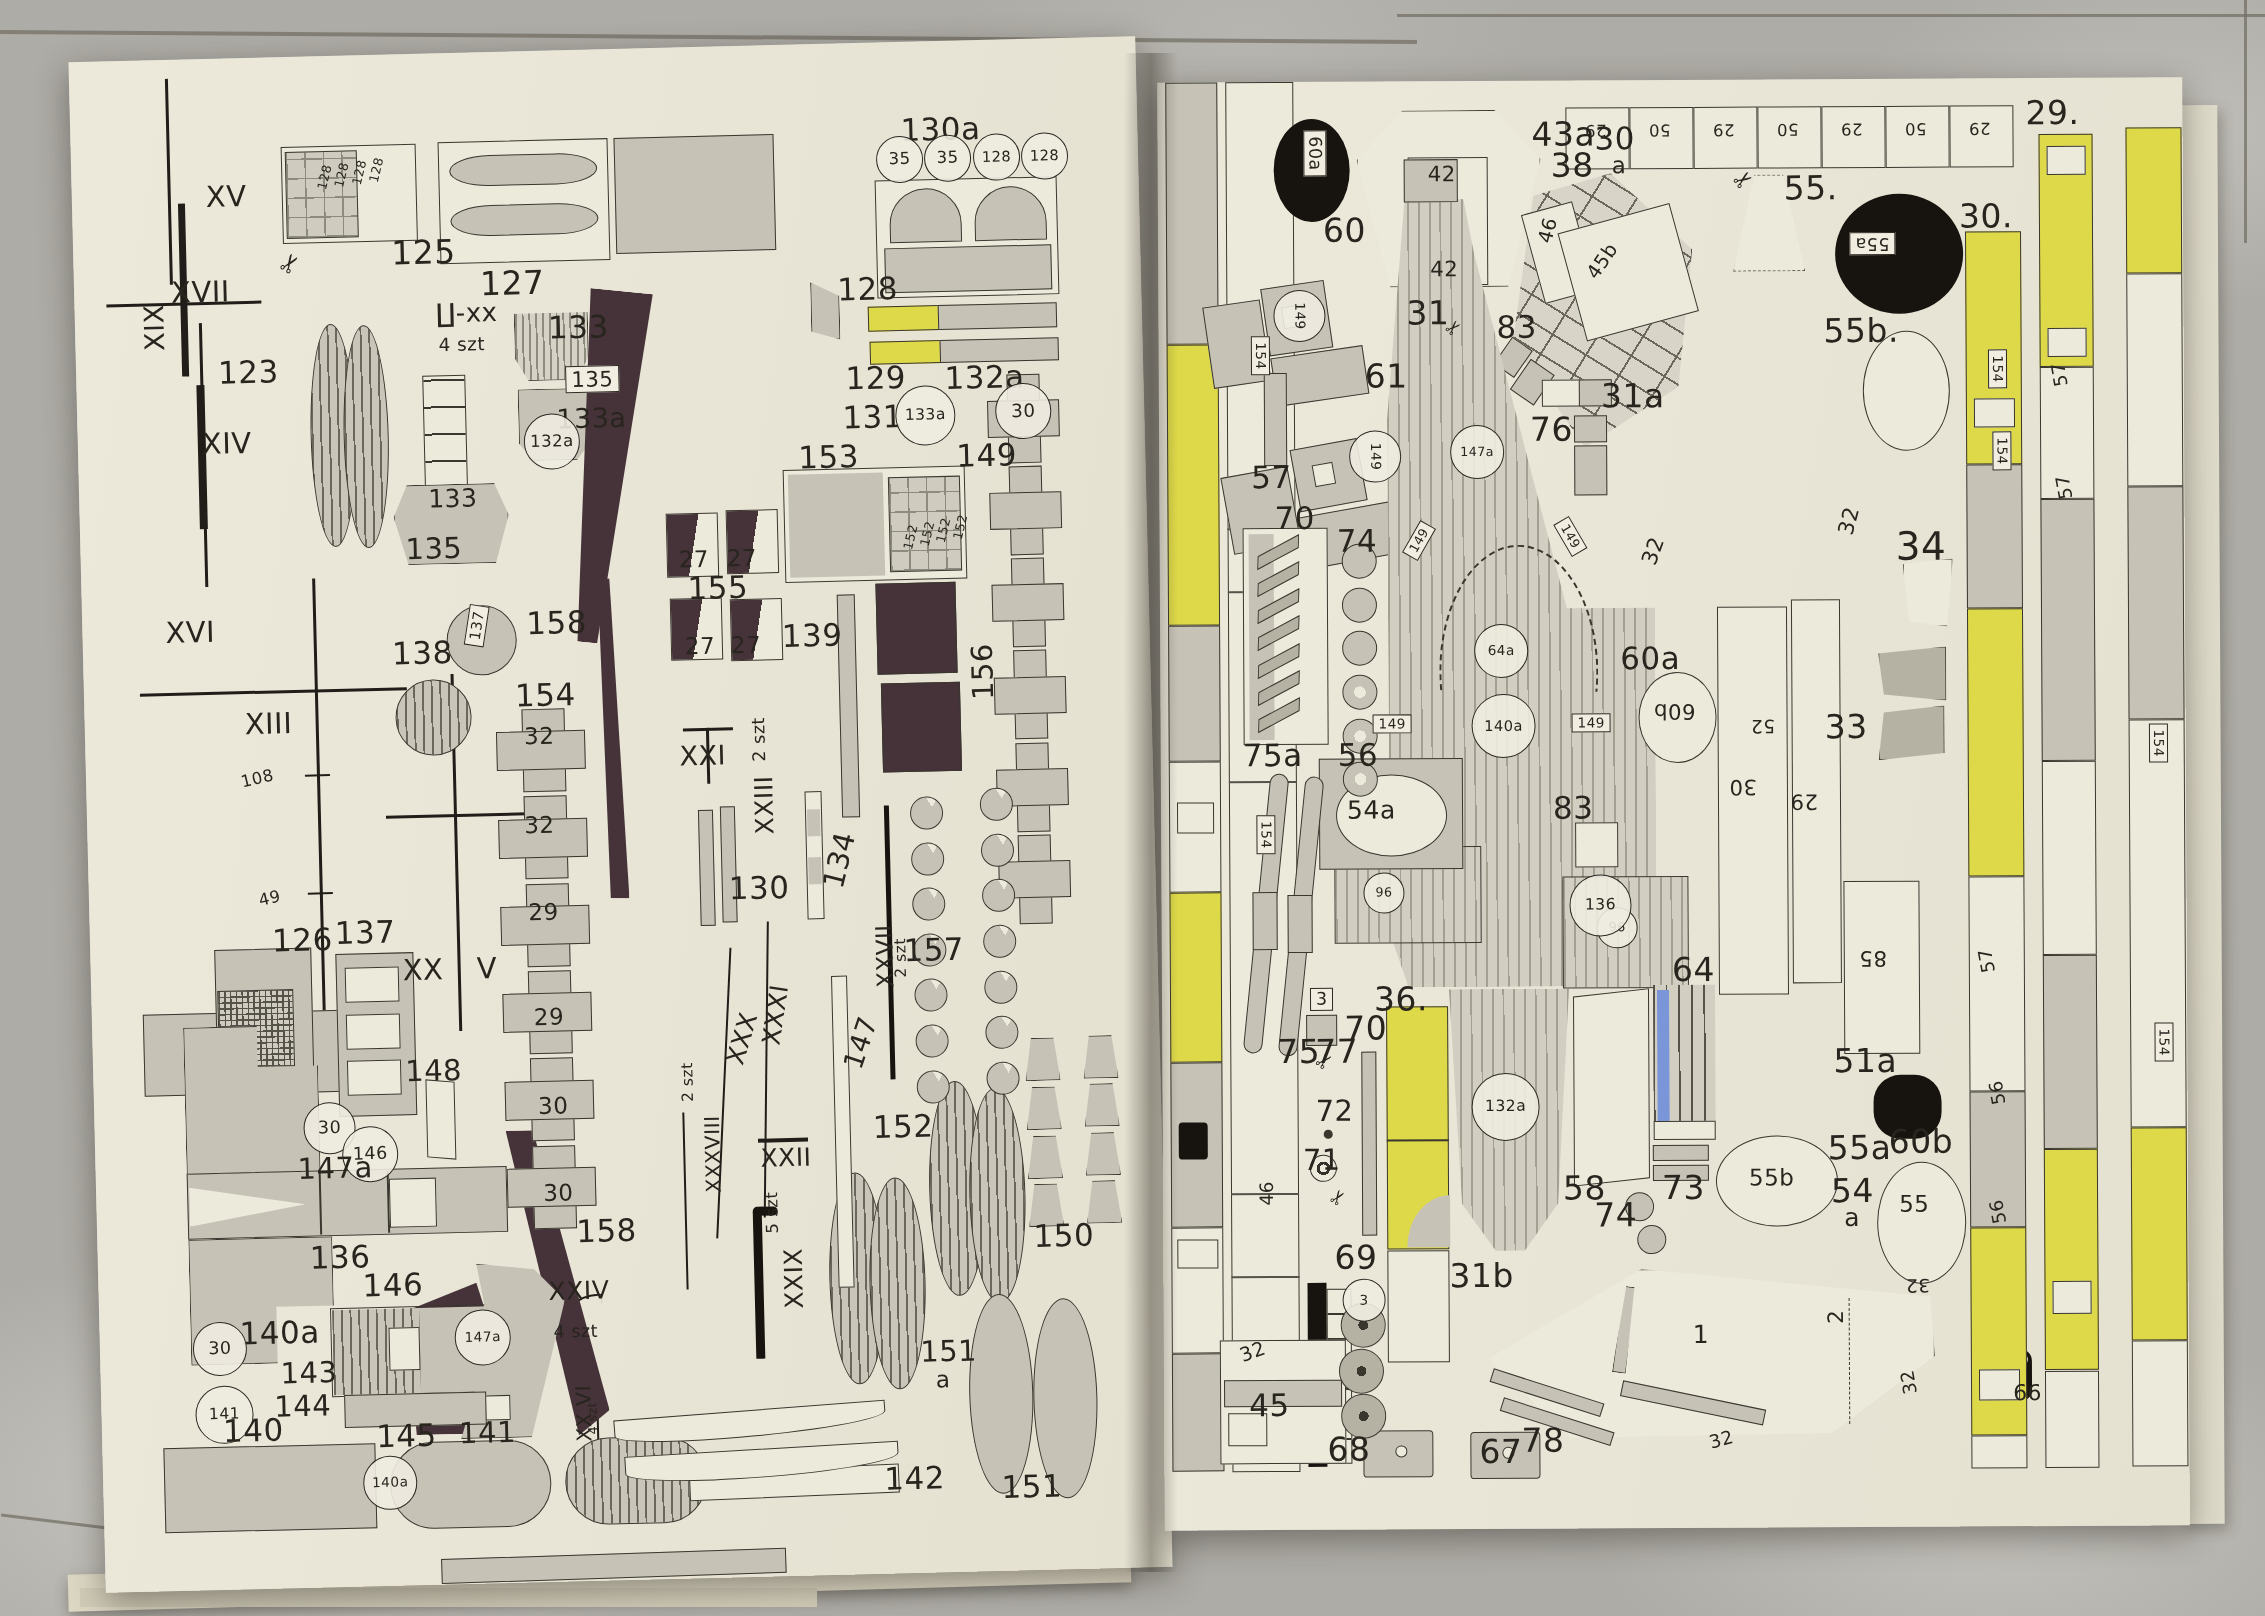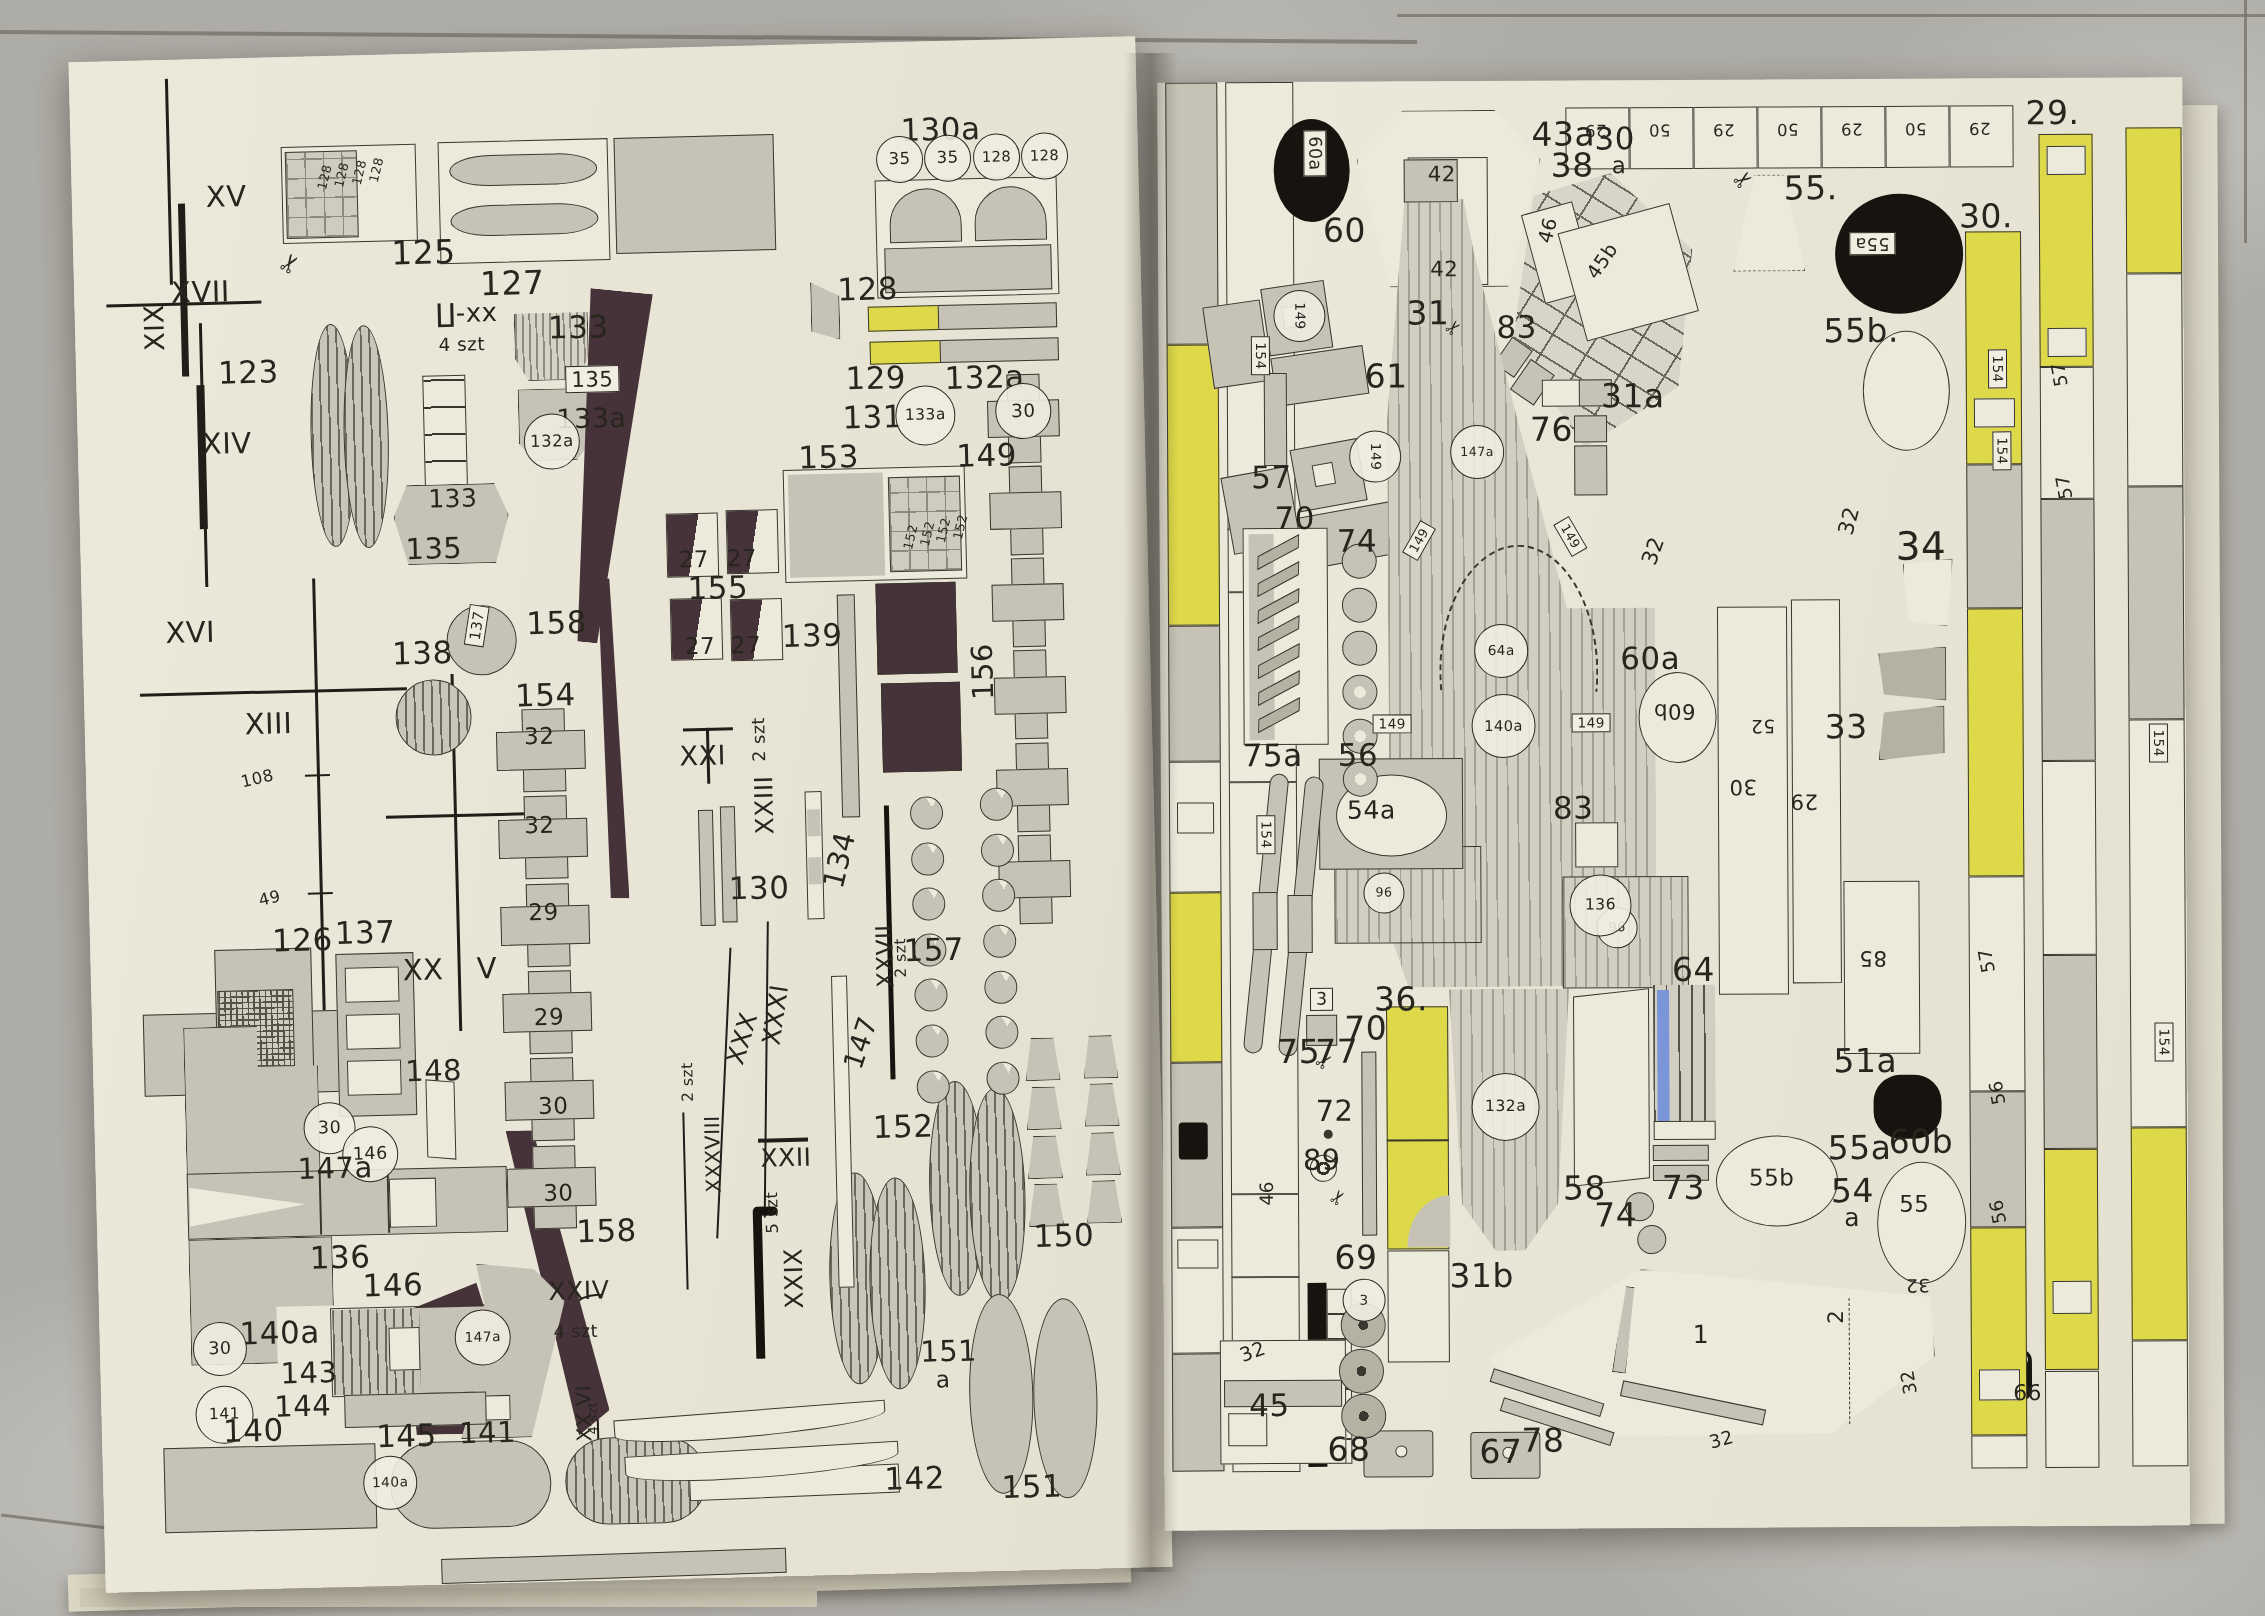--- a/index.html
+++ b/index.html
@@ -505,21 +505,21 @@
         <span class="lbl" style="left: 697px; top: 869px; font-size: 21.3px; transform: rotate(180deg);">85</span>
         <span class="lbl" style="left: 510px; top: 873px; font-size: 33px;">64</span>
         <span class="lbl" style="left: 212px; top: 901px; font-size: 33px;">36.</span>
         <span class="lbl box" style="left: 148px; top: 906px; font-size: 17.5px;">3</span>
         <span class="lbl" style="left: 182px; top: 930px; font-size: 33px;">70</span>
         <span class="lbl" style="left: 115px; top: 953px; font-size: 33px;">75</span>
         <span class="lbl" style="left: 153px; top: 953px; font-size: 33px;">77</span>
         <span class="lbl circle" style="left: 309px; top: 992px; font-size: 15.5px; width: 66px; height: 66px;">132a</span>
         <span class="lbl circle" style="left: 408px; top: 794px; font-size: 15.5px; width: 60px; height: 60px;">136</span>
         <span class="lbl" style="left: 153px; top: 1015px; font-size: 29px;">72</span>
-        <span class="lbl" style="left: 140px; top: 1064px; font-size: 29px;">89</span>
+        <span class="lbl" style="left: 140px; top: 1064px; font-size: 29px;">71</span>
         <span class="lbl" style="left: 171px; top: 1159px; font-size: 33px;">69</span>
         <span class="lbl circle" style="left: 179px; top: 1197px; font-size: 13.6px; width: 41px; height: 41px;">3</span>
         <span class="lbl" style="left: 400px; top: 1091px; font-size: 33px;">58</span>
         <span class="lbl" style="left: 499px; top: 1091px; font-size: 33px;">73</span>
         <span class="lbl" style="left: 431px; top: 1118px; font-size: 33px;">74</span>
         <span class="lbl" style="left: 671px; top: 965px; font-size: 33px;">51a</span>
         <span class="lbl" style="left: 665px; top: 1052px; font-size: 33px;">55a</span>
         <span class="lbl" style="left: 668px; top: 1095px; font-size: 33px;">54</span>
         <span class="lbl" style="left: 681px; top: 1126px; font-size: 25px;">a</span>
         <span class="lbl" style="left: 586px; top: 1087px; font-size: 23px;">55b</span>

